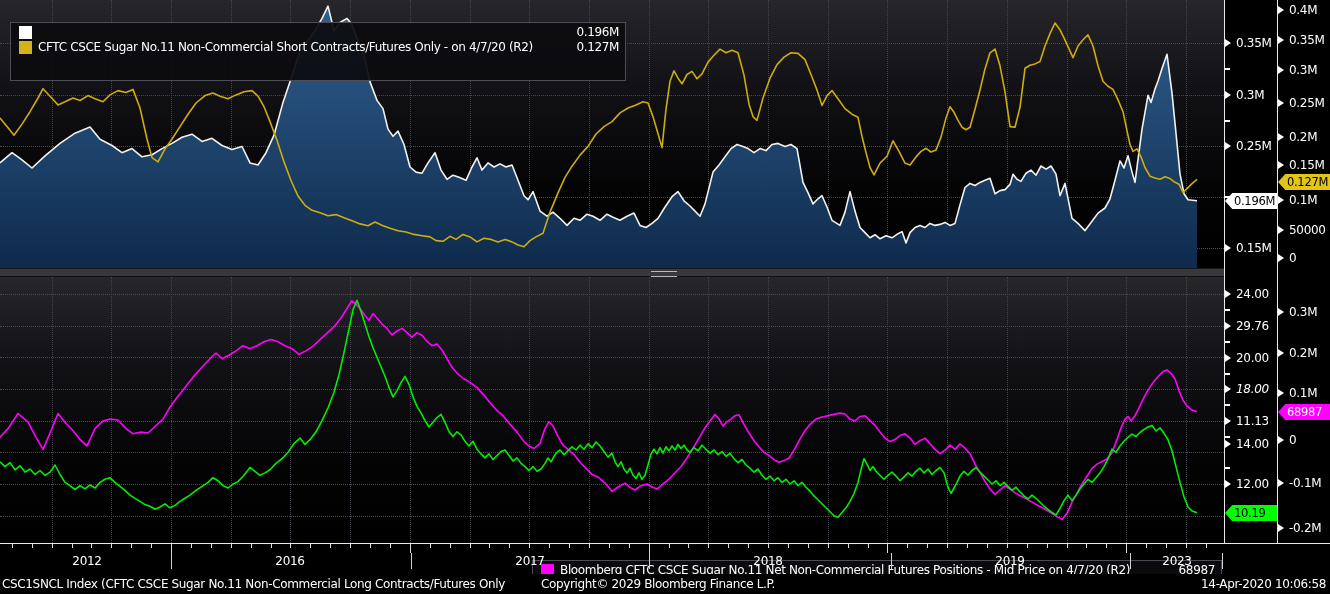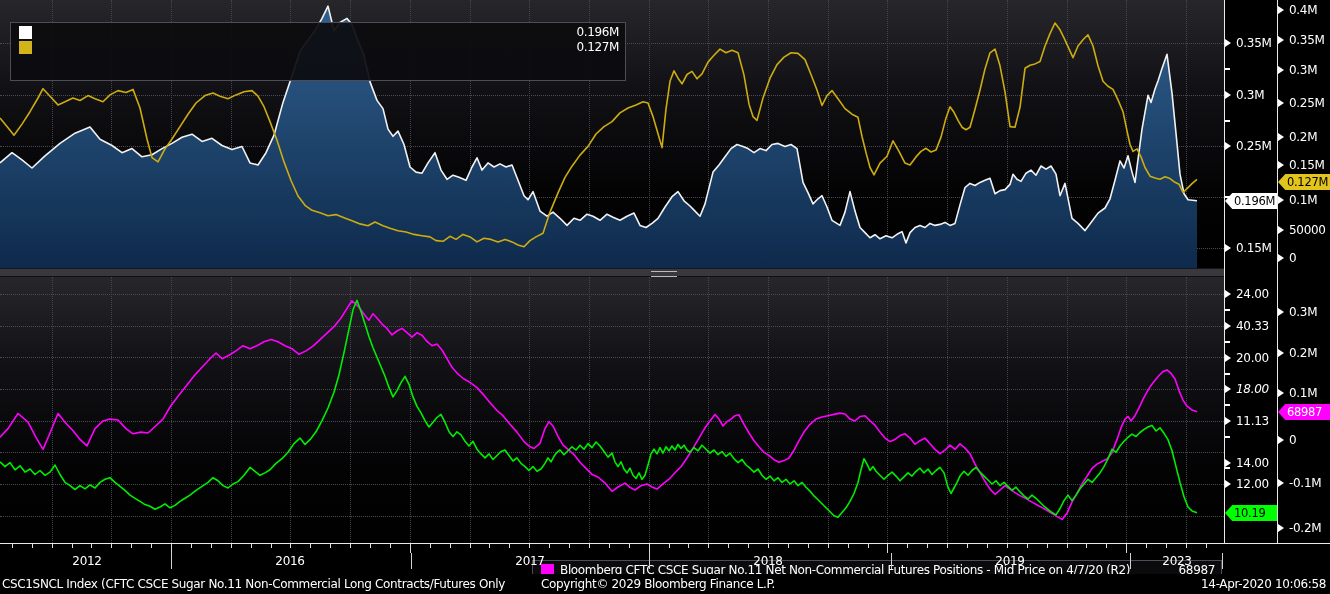--- a/index.html
+++ b/index.html
@@ -94,20 +94,21 @@
           <polyline points="0.0,117.9 8.0,127.8 14.0,135.2 22.0,124.1 30.0,111.7 38.0,98.0 43.0,88.7 50.0,96.2 58.0,104.9 65.0,101.8 73.0,98.0 80.0,100.5 88.0,95.6 95.0,98.7 103.0,101.8 110.0,94.9 118.0,90.6 126.0,92.5 133.0,89.4 140.0,108.0 147.0,139.0 152.0,157.6 158.0,161.9 165.0,148.9 172.0,139.0 180.0,126.6 188.0,114.2 196.0,103.0 205.0,95.6 213.0,93.1 220.0,96.2 228.0,98.7 236.0,94.9 244.0,91.8 252.0,90.6 258.0,96.2 264.0,106.7 270.0,121.6 277.0,140.2 284.0,161.9 291.0,180.5 298.0,196.0 305.0,205.3 312.0,210.3 320.0,212.7 328.0,215.8 336.0,214.6 344.0,217.7 352.0,220.8 360.0,223.9 368.0,225.8 375.0,222.0 383.0,225.8 390.0,228.2 398.0,230.7 406.0,232.0 414.0,234.4 422.0,235.7 430.0,236.9 436.0,240.6 443.0,241.3 450.0,236.3 456.0,239.4 463.0,234.4 470.0,236.9 477.0,241.9 484.0,238.2 491.0,239.4 498.0,241.9 505.0,239.4 512.0,241.9 518.0,245.0 524.0,246.8 530.0,240.6 536.0,236.9 543.0,233.2 550.0,212.1 558.0,192.9 565.0,177.4 572.0,166.2 580.0,155.1 588.0,146.4 596.0,134.0 604.0,126.6 612.0,121.6 620.0,112.9 628.0,108.0 636.0,104.9 643.0,101.8 648.0,103.0 653.0,116.6 657.0,130.3 662.0,147.6 666.0,109.2 670.0,81.3 674.0,70.8 678.0,78.2 682.0,83.8 687.0,74.5 692.0,71.4 697.0,78.8 702.0,73.9 708.0,62.1 714.0,55.3 720.0,49.1 726.0,52.8 732.0,50.3 738.0,52.8 744.0,75.1 749.0,104.2 753.0,116.6 757.0,120.4 763.0,98.0 770.0,78.2 777.0,64.6 784.0,57.1 791.0,52.8 798.0,53.4 805.0,59.6 811.0,74.5 817.0,90.0 822.0,105.5 827.0,95.6 832.0,90.6 838.0,98.7 845.0,108.6 852.0,114.2 858.0,117.3 862.0,136.5 866.0,152.6 870.0,167.5 874.0,174.9 880.0,163.1 887.0,156.3 893.0,140.8 899.0,151.4 905.0,163.1 910.0,165.0 916.0,156.9 921.0,151.4 926.0,148.3 931.0,152.0 936.0,150.1 941.0,137.1 946.0,117.9 950.0,106.7 954.0,112.3 958.0,120.4 962.0,127.2 966.0,129.7 970.0,127.2 975.0,109.2 980.0,90.0 985.0,68.9 990.0,52.8 995.0,49.1 1000.0,65.8 1005.0,91.8 1010.0,126.6 1015.0,127.2 1020.0,107.3 1025.0,68.3 1030.0,65.2 1035.0,63.9 1040.0,61.5 1045.0,46.0 1050.0,33.6 1055.0,23.0 1060.0,29.8 1064.0,37.9 1068.0,46.6 1073.0,57.7 1078.0,46.0 1083.0,39.8 1088.0,34.8 1093.0,46.0 1098.0,65.8 1103.0,81.3 1108.0,86.3 1113.0,89.4 1118.0,99.9 1123.0,111.7 1127.0,130.9 1130.0,144.5 1133.0,151.4 1137.0,148.9 1141.0,156.9 1145.0,167.5 1150.0,176.2 1155.0,178.0 1160.0,179.3 1165.0,176.8 1170.0,178.6 1174.0,181.7 1179.0,184.2 1183.0,192.3 1187.0,188.6 1192.0,183.6 1197.0,179.3" fill="none" stroke="#ccac10" stroke-width="1.6" stroke-linejoin="round"></polyline>
         </svg>
       </div>
     <div class="legend" id="legend-top">
       <div class="lrow">
         <span class="swatch" style="background: rgb(255, 255, 255);"></span>
         <span class="lval">0.196M</span>
       </div>
       <div class="lrow">
         <span class="swatch" style="background: rgb(210, 179, 26);"></span>
+        <span>CFTC CSCE Sugar No.11 Non-Commercial Short Contracts/Futures Only -  on 4/7/20  (R2)</span>
         <span class="lval">0.127M</span>
       </div>
     </div>
   </div>
 
   <div class="divider">
     <div class="handle"></div>
   </div>
 
   <div class="panel" id="panel1">
@@ -181,35 +182,35 @@
       <div class="minortick" style="top: 68px;"></div>
       <div class="minortick" style="top: 119.5px;"></div>
       <div class="minortick" style="top: 196px;"></div>
       <div class="badge" style="top: 193px; background: rgb(255, 255, 255); color: rgb(0, 0, 0);">0.196M</div>
       <div class="alabel" style="top: 287px;">
         <span class="tick"></span>
         <span>24.00</span>
       </div>
       <div class="alabel" style="top: 319px;">
         <span class="tick"></span>
-        <span>40.33</span>
+        <span>29.76</span>
       </div>
       <div class="alabel" style="top: 351px;">
         <span class="tick"></span>
         <span>20.00</span>
       </div>
       <div class="alabel" style="top: 382px; font-style: italic;">
         <span class="tick"></span>
         <span>18.00</span>
       </div>
       <div class="alabel" style="top: 414px;">
         <span class="tick"></span>
         <span>11.13</span>
       </div>
-      <div class="alabel" style="top: 456px;">
+      <div class="alabel" style="top: 437px;">
         <span class="tick"></span>
         <span>14.00</span>
       </div>
       <div class="alabel" style="top: 477px;">
         <span class="tick"></span>
         <span>12.00</span>
       </div>
       <div class="minortick" style="top: 309px;"></div>
       <div class="minortick" style="top: 341px;"></div>
       <div class="minortick" style="top: 372.5px;"></div>

